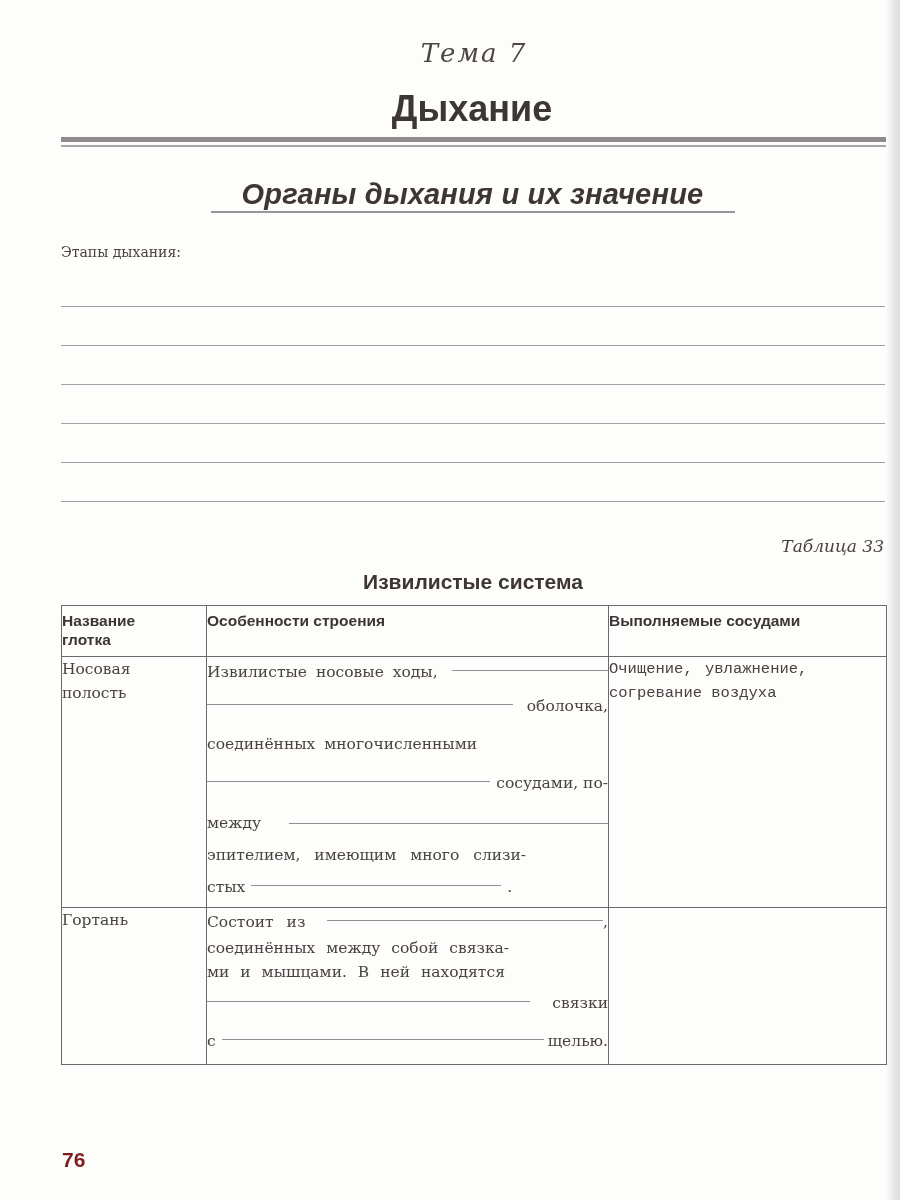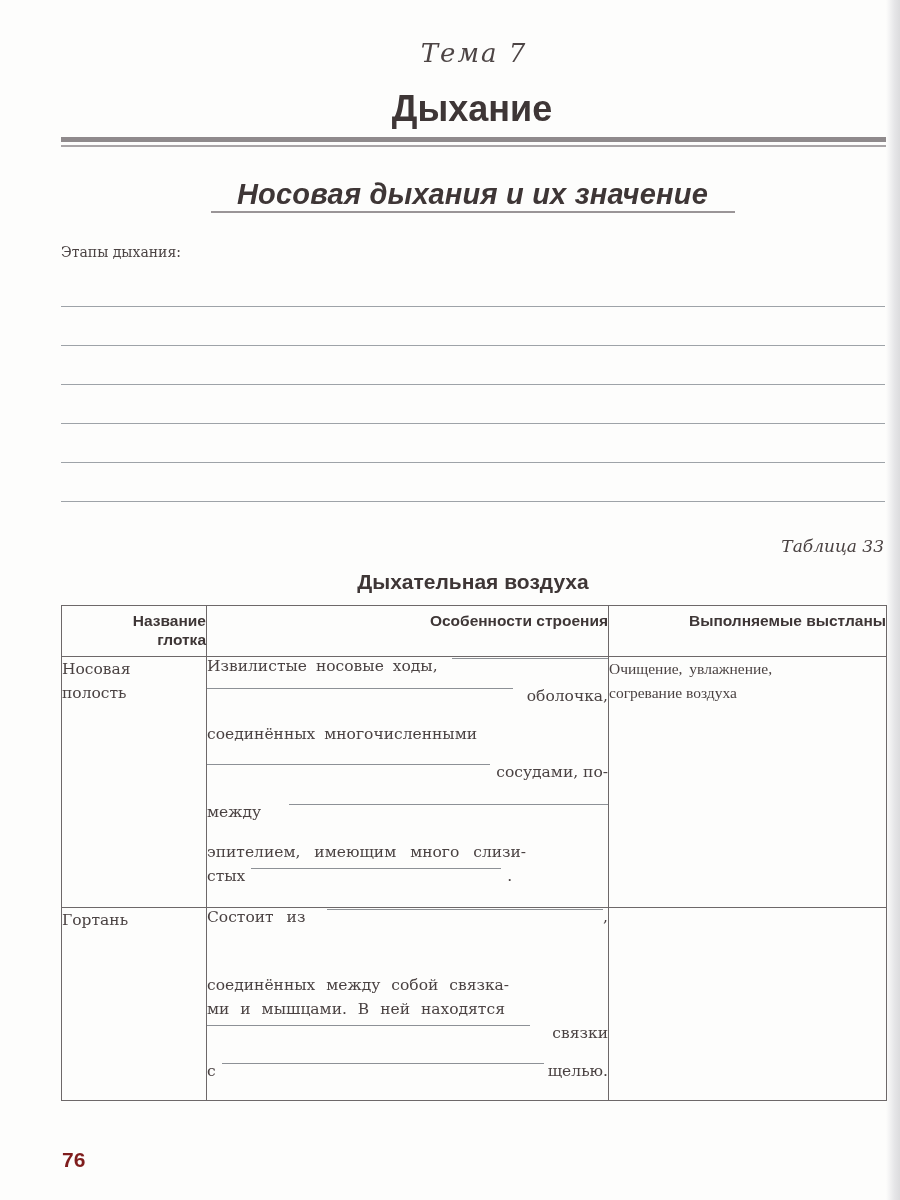--- a/index.html
+++ b/index.html
@@ -61,86 +61,86 @@
   table.resp {
     position: absolute; left: 61px; top: 605px; width: 825px;
     border-collapse: collapse; table-layout: fixed;
   }
   table.resp td, table.resp th {
     border: 1.5px solid #6d6869; vertical-align: top;
     padding: 0;
   }
   table.resp th {
     font-family: "Liberation Sans", sans-serif; font-weight: bold;
-    font-size: 15.5px; color: #3e3636; text-align: right;
+    font-size: 15.5px; color: #3e3636; text-align: left;
     padding-top: 5px; line-height: 19px; height: 45px;
   }
   .organ {
     font-family: "DejaVu Serif", serif; font-size: 15.5px; line-height: 24px;
     padding: 4px 0 0 10px; color: #4a4242;
   }
   .struct {
     font-family: "DejaVu Serif", serif; font-size: 15.5px; color: #4a4242;
     padding: 0 10px 0 10px; position: relative;
   }
   .func {
-    font-family: Liberation Serif, serif; font-size: 15.5px; line-height: 24px;
+    font-family: Liberation Mono, monospace; font-size: 15.5px; line-height: 24px;
     padding: 4px 8px 0 10px; color: #4a4242; word-spacing: 3px;
   }
-  .ln { display: flex; align-items: flex-start; white-space: nowrap; }
+  .ln { display: flex; align-items: center; white-space: nowrap; }
   .blank {
     display: inline-block; flex: 1; border-bottom: 1px solid #8d9196;
     height: 1px; margin-bottom: 5px;
   }
   .blank.fixed { flex: none; }
-  .justify { display: flex; justify-content: space-between; white-space: nowrap; margin-top: 40px; }
+  .justify { display: flex; justify-content: space-between; white-space: nowrap; }
   .page-number {
     left: 62px; top: 1148px; font-family: "Liberation Sans", sans-serif;
     font-weight: bold; font-size: 21px; color: #7f1d1d;
   }
 </style>
 </head>
 <body>
 
 <div class="edge-shadow"></div>
 
 <div class="abs theme-label">Тема 7</div>
 <div class="abs chapter-title">Дыхание</div>
 <div class="abs rule-thick"></div>
 <div class="abs rule-thin"></div>
 
-<div class="abs section-title">Носовая дыхания и их значение</div>
+<div class="abs section-title">Органы дыхания и их значение</div>
 <div class="abs section-underline"></div>
 
 <div class="abs stages-label">Этапы дыхания:</div>
 
 <div class="abs write-line" style="top:306px"></div>
 <div class="abs write-line" style="top:345px"></div>
 <div class="abs write-line" style="top:384px"></div>
 <div class="abs write-line" style="top:423px"></div>
 <div class="abs write-line" style="top:462px"></div>
 <div class="abs write-line" style="top:501px"></div>
 
 <div class="abs table-caption">Таблица 33</div>
-<div class="abs table-title">Дыхательная воздуха</div>
+<div class="abs table-title">Извилистые система</div>
 
 <table class="resp">
   <colgroup>
     <col style="width:145px">
     <col style="width:402px">
     <col style="width:278px">
   </colgroup>
   <tbody>
       <tr>
     <th>
       <div>Название</div>
       <div>глотка</div>
     </th>
     <th>Особенности строения</th>
-    <th>Выполняемые выстланы</th>
+    <th>Выполняемые сосудами</th>
   </tr>
 
   <tr style="height:251px">
     <td class="organ">
       <div>Носовая</div>
       <div>полость</div>
     </td>
     <td class="struct">
       <div class="ln" style="height:30px; word-spacing:4px">
         <span>Извилистые носовые ходы,</span>

